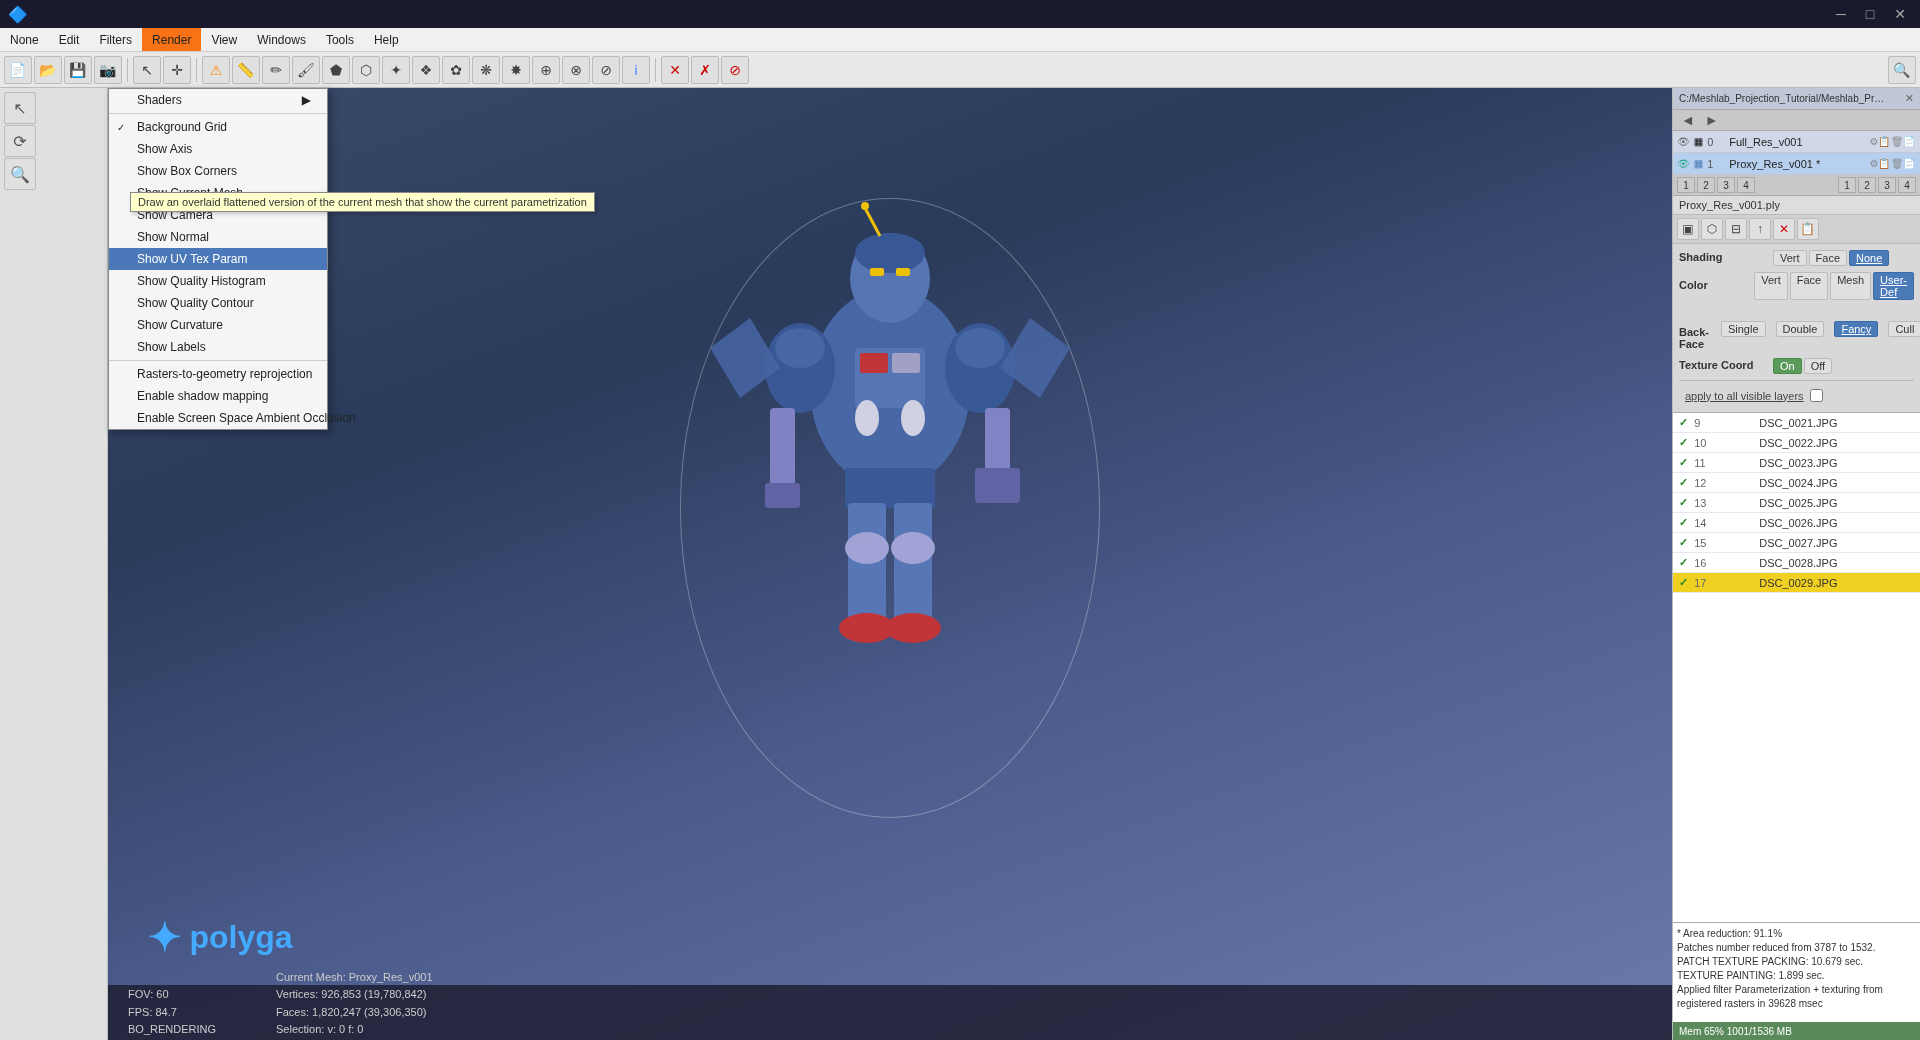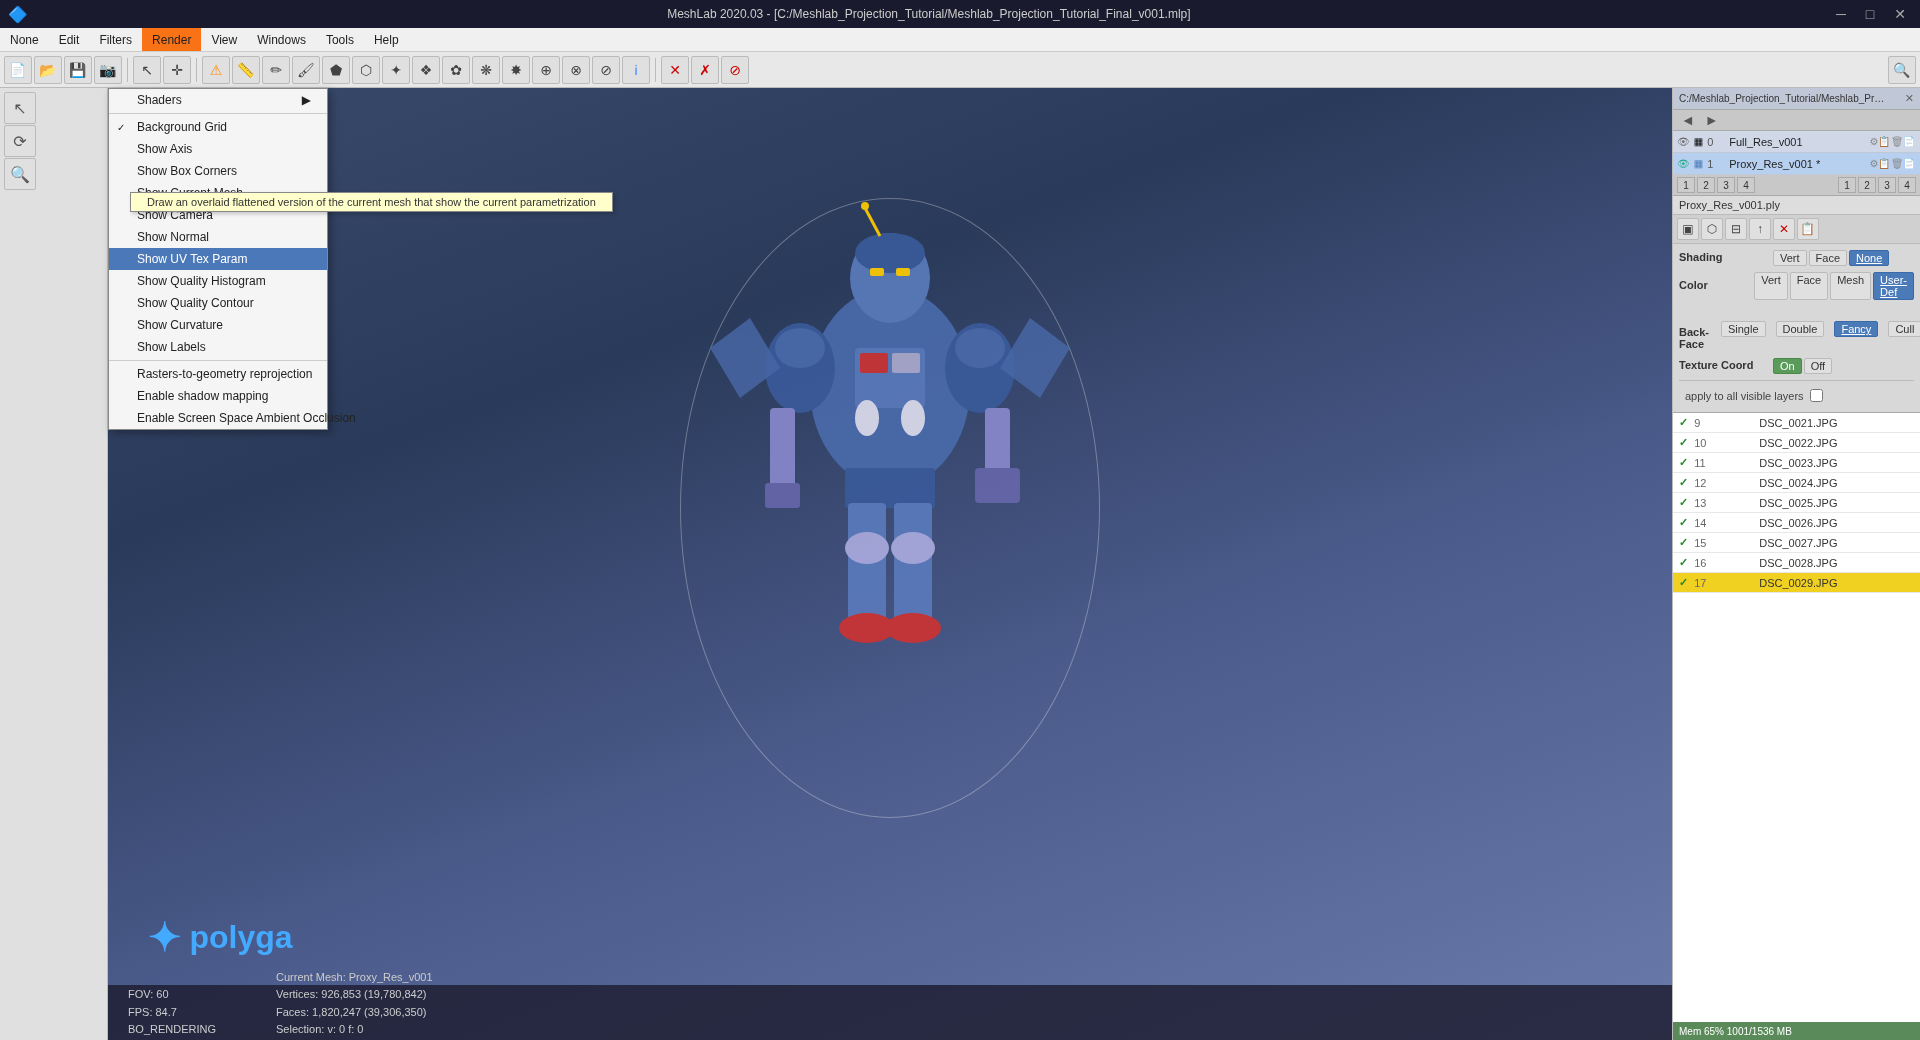--- a/index.html
+++ b/index.html
@@ -180,20 +180,21 @@
     }
     .prop-option.selected { background: #4a7ab8; color: white; border-color: #3a6aa8; text-decoration: underline; }
     .prop-option.selected-green { background: #5a9a5a; color: white; border-color: #4a8a4a; }
     .divider-line { height: 1px; background: #bbb; margin: 4px 0; }
 
     
     .apply-row {
       display: flex; align-items: center; gap: 6px;
       font-size: 11px; color: #444;
       padding: 4px 6px;
+      text-decoration: underline;
     }
 
     
     #file-list {
       flex: 1;
       overflow-y: auto;
       background: white;
       border-top: 1px solid #aaa;
     }
     .file-row {
@@ -261,21 +262,21 @@
       font-size: 10px;
     }
     .drop-item .arrow { margin-left: auto; }
 
     
     #tooltip {
       position: absolute;
       top: 192px; left: 130px;
       background: #ffffcc;
       border: 1px solid #888;
-      padding: 3px 16px;
+      padding: 3px 7px;
       font-size: 11px;
       color: #333;
       white-space: nowrap;
       z-index: 1001;
       box-shadow: 2px 2px 4px rgba(0,0,0,0.2);
     }
 
     
     ::-webkit-scrollbar { width: 8px; }
     ::-webkit-scrollbar-track { background: #e0e0e0; }
@@ -306,21 +307,20 @@
     .tab-num { width: 18px; height: 16px; background: #ccc; border: 1px solid #aaa; font-size: 10px; display: flex; align-items: center; justify-content: center; cursor: pointer; color: #333; }
 
     #scroll-arrows { display: flex; gap: 2px; padding: 2px 4px; background: #c8c8c8; border-bottom: 1px solid #aaa; align-items: center; }
     .scroll-arrow { cursor: pointer; color: #555; font-size: 14px; padding: 0 4px; }
   </style>
 </head>
 <body>
 
 <div id="title-bar">
   <span style="font-size:16px;">🔷</span>
-  <span class="title">MeshLab 2020.03 - [C:/Meshlab_Projection_Tutorial/Meshlab_Projection_Tutorial_Final_v001.mlp]</span>
   <div id="title-controls">
     <span>─</span>
     <span>□</span>
     <span class="close">✕</span>
   </div>
 </div>
 
 <div id="menu-bar">
   <div class="menu-item">None</div>
   <div class="menu-item">Edit</div>
@@ -598,20 +598,27 @@
         <span class="num">16</span>
         <span class="name">DSC_0028.JPG</span>
       </div>
       <div class="file-row highlighted">
         <span class="check">✓</span>
         <span class="num">17</span>
         <span class="name">DSC_0029.JPG</span>
       </div>
     </div>
 
+    <div id="log-area">
+      <div style="white-space:pre-wrap; font-size:10px;">* Area reduction: 91.1%
+Patches number reduced from 3787 to 1532.
+PATCH TEXTURE PACKING: 10.679 sec.
+TEXTURE PAINTING: 1.899 sec.
+Applied filter Parameterization + texturing from registered rasters in 39628 msec</div>
+    </div>
 
     <div id="mem-bar">
       <span>Mem 65% 1001/1536 MB</span>
     </div>
   </div>
 </div>
 
 <div id="render-menu">
   <div class="drop-item">
     <span class="check-mark"></span>

